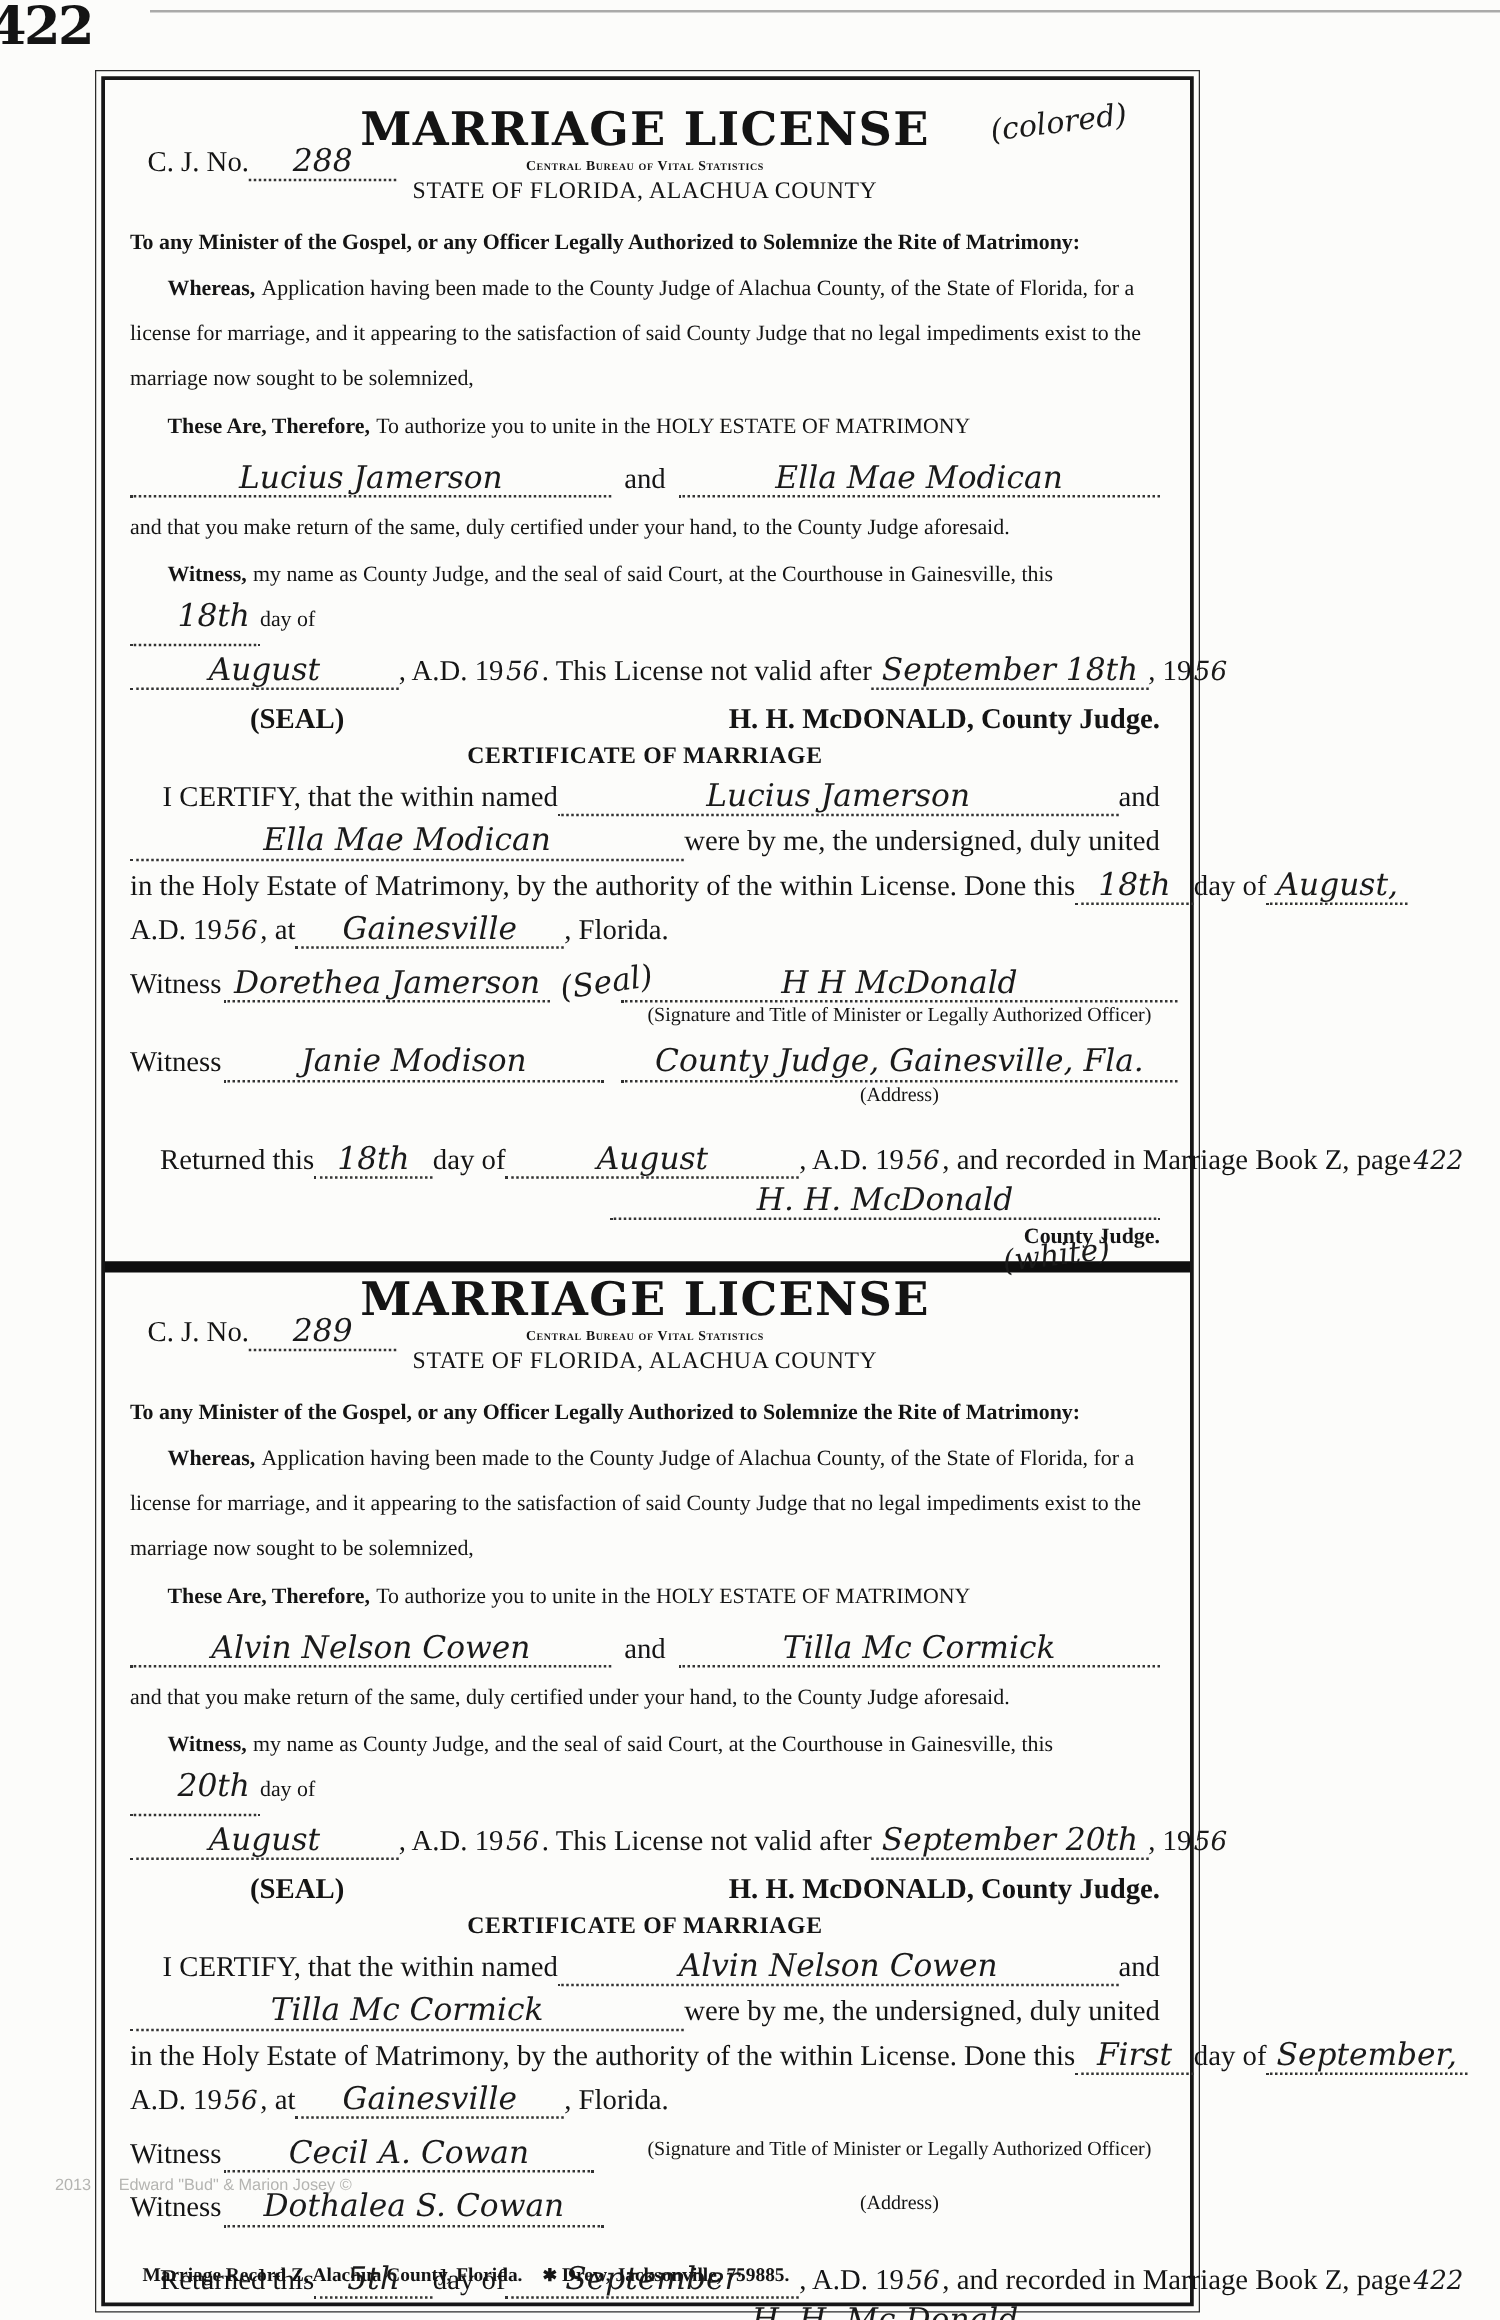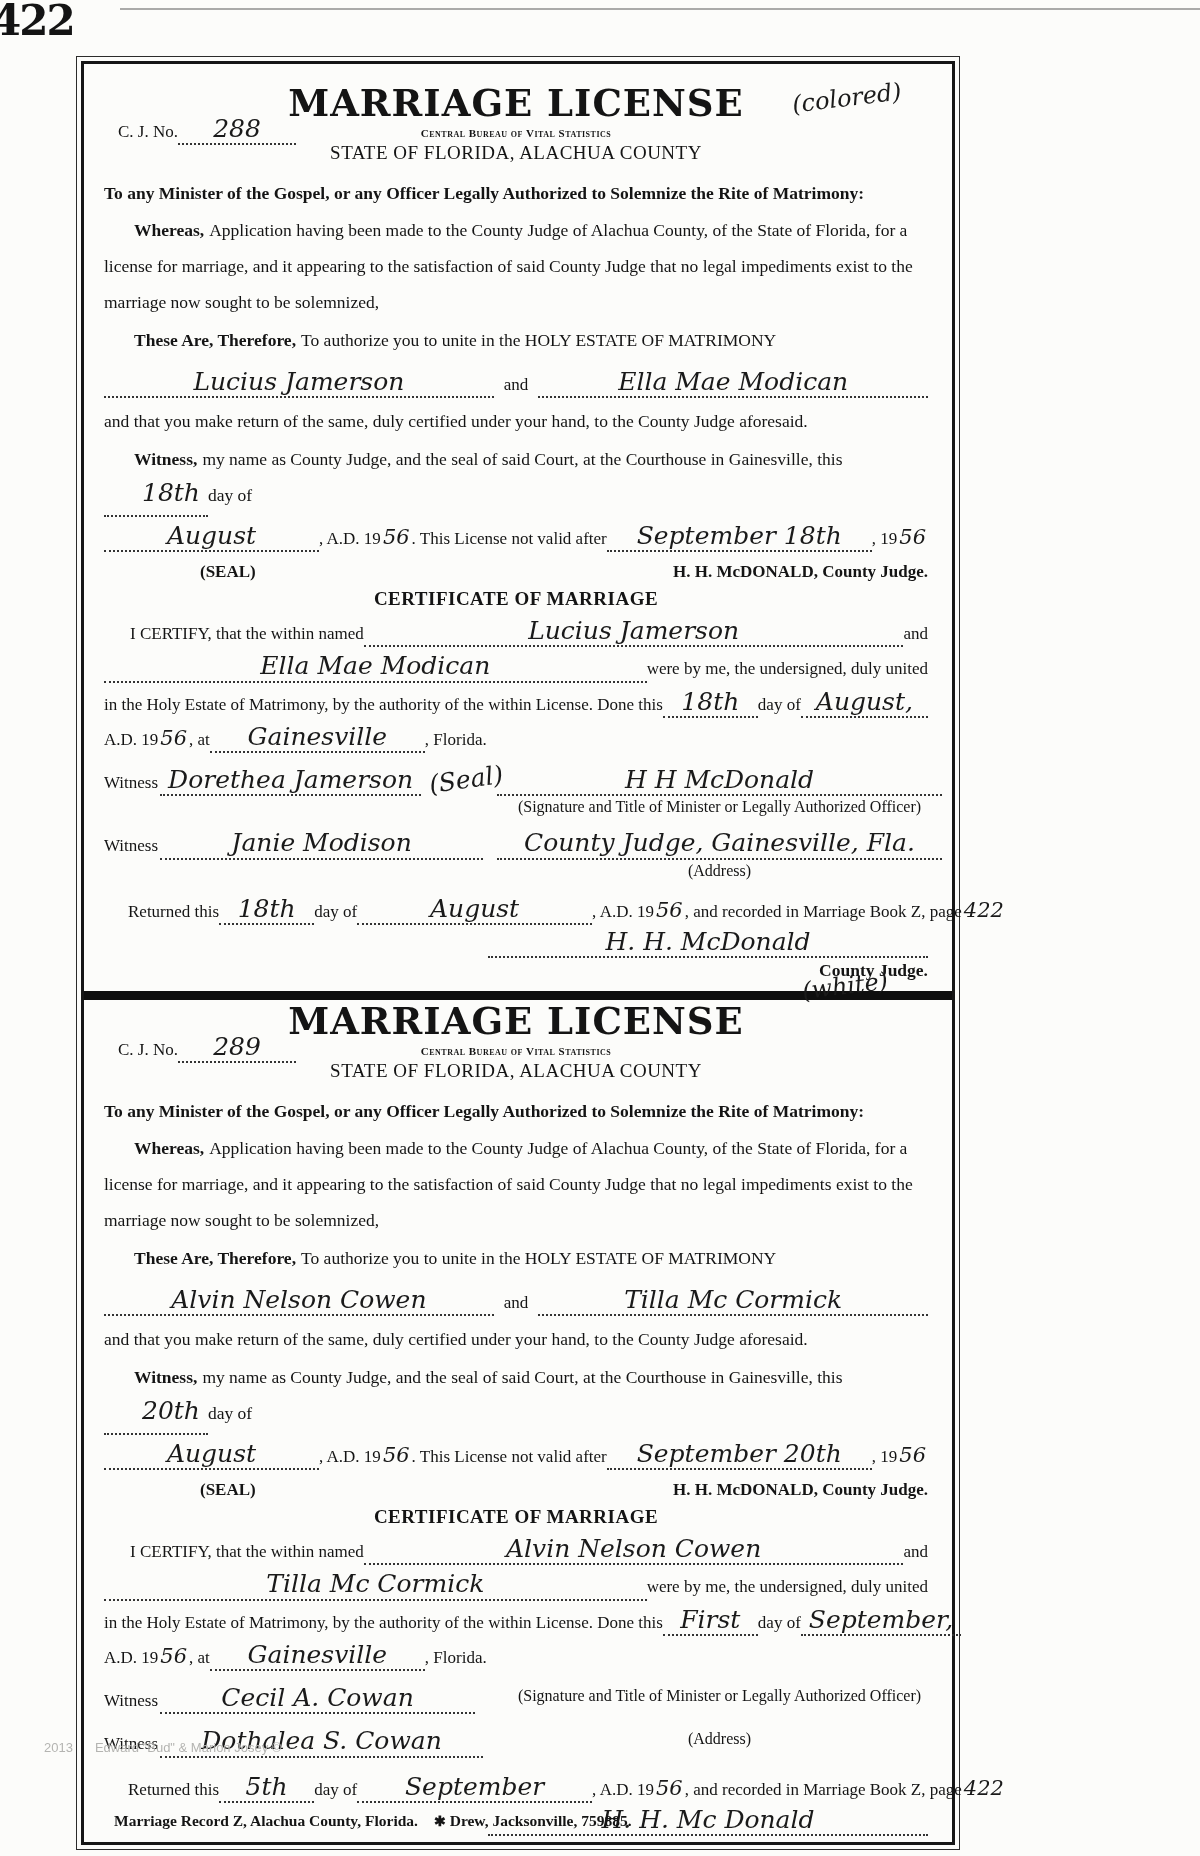--- a/index.html
+++ b/index.html
@@ -27,21 +27,21 @@
   .lic-header { position:relative; text-align:center; margin-bottom:12px; }
   .cj { position:absolute; left:14px; top:34px; font-size:18px; white-space:nowrap; }
   .cj .fill { min-width:118px;text-align:center; }
   .lic-title {
     font-family:"DejaVu Serif", serif; font-weight:bold;
     font-size:37px; letter-spacing:1px; line-height:1.15;
   }
   .bureau { font-variant:small-caps; font-weight:bold; font-size:11px; letter-spacing:.5px; margin-top:2px; }
   .state-line { font-size:19px; letter-spacing:.5px; margin-top:3px; }
 
-  .printed { font-size:17px;text-align:center; }
+  .printed { font-size:23px;text-align:center; }
   .bold { font-weight:bold; }
   .lead { margin-right:5px; }
   .body-par { font-size:17.5px; line-height:2.05; text-align:justify; margin-bottom:2px; }
   .indent { text-indent:30px; text-align:left; }
 
   .hw {
     font-family:"DejaVu Serif", serif; font-style:italic;
     font-size:25px; line-height:1.05; white-space:nowrap; color:#1a1a1a;
   }
   .hw-lg { font-size:24px; }
@@ -68,21 +68,21 @@
   .certify-indent { padding-left:26px; }
 
   .wit-grid { display:grid; grid-template-columns:46% 54%; column-gap:14px; row-gap:14px; margin:14px 0 8px 0; }
   .wit-cell { display:flex; align-items:baseline; }
   .wit-cell .printed { white-space:nowrap; margin-right:2px; }
   .wit-cell .grow { flex:1; }
   .seal-note { margin-left:8px; transform:rotate(-8deg); display:inline-block; }
   .sig-cell .fill { width:100%; }
   .caption { text-align:center; font-size:16px; margin-top:2px; }
 
-  .returned-line { padding-left:24px; margin-top:16px; }
+  .returned-line { padding-left:24px; margin-top:28px; }
   .judge-block { width:440px; margin-left:auto; margin-top:4px; text-align:center; }
   .judge-block .fill { width:100%; }
   .judge-block .cj-label { text-align:right; font-weight:bold; font-size:17.5px; margin-top:2px; }
 
   .divider { height:9px; background:#0e0e0e; margin:10px -24px 0 -20px; }
 
   .sheet-footer { position:absolute; left:30px; bottom:12px; font-weight:bold; font-size:15.5px; }
   .sheet-footer .gap { display:inline-block; width:16px; }
   .printer-mark { font-size:14px; margin-right:4px; }
 

